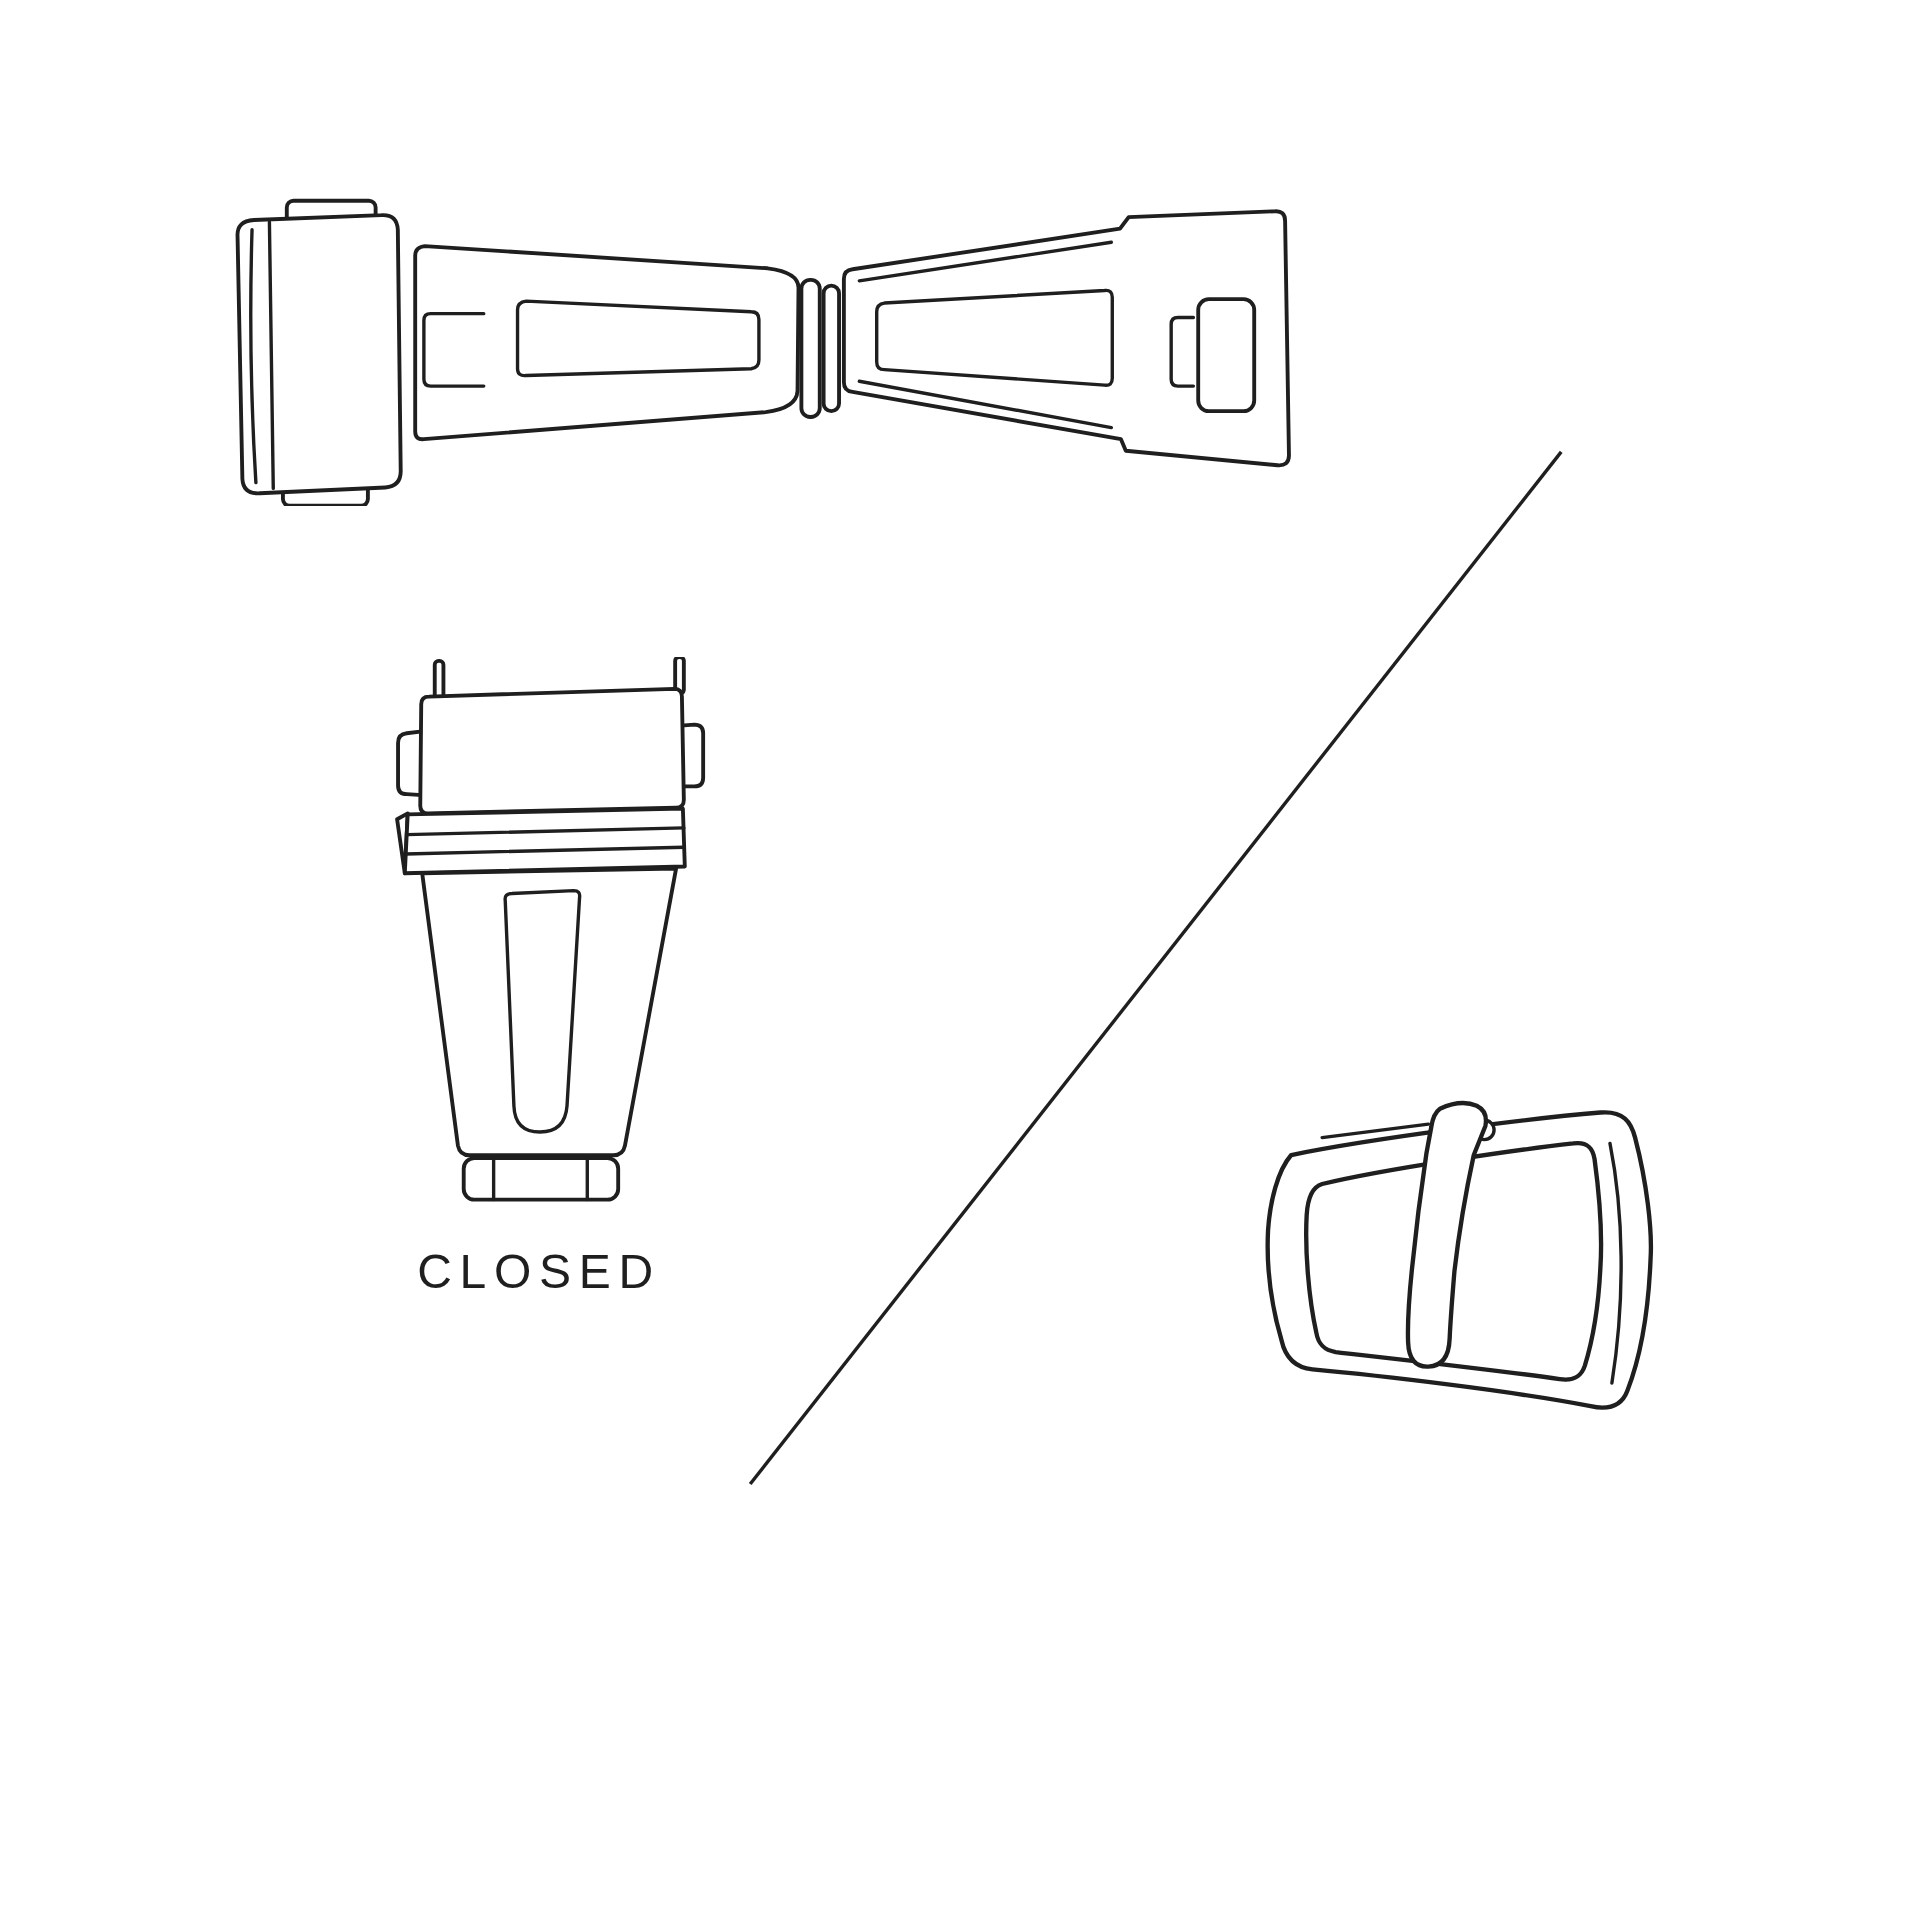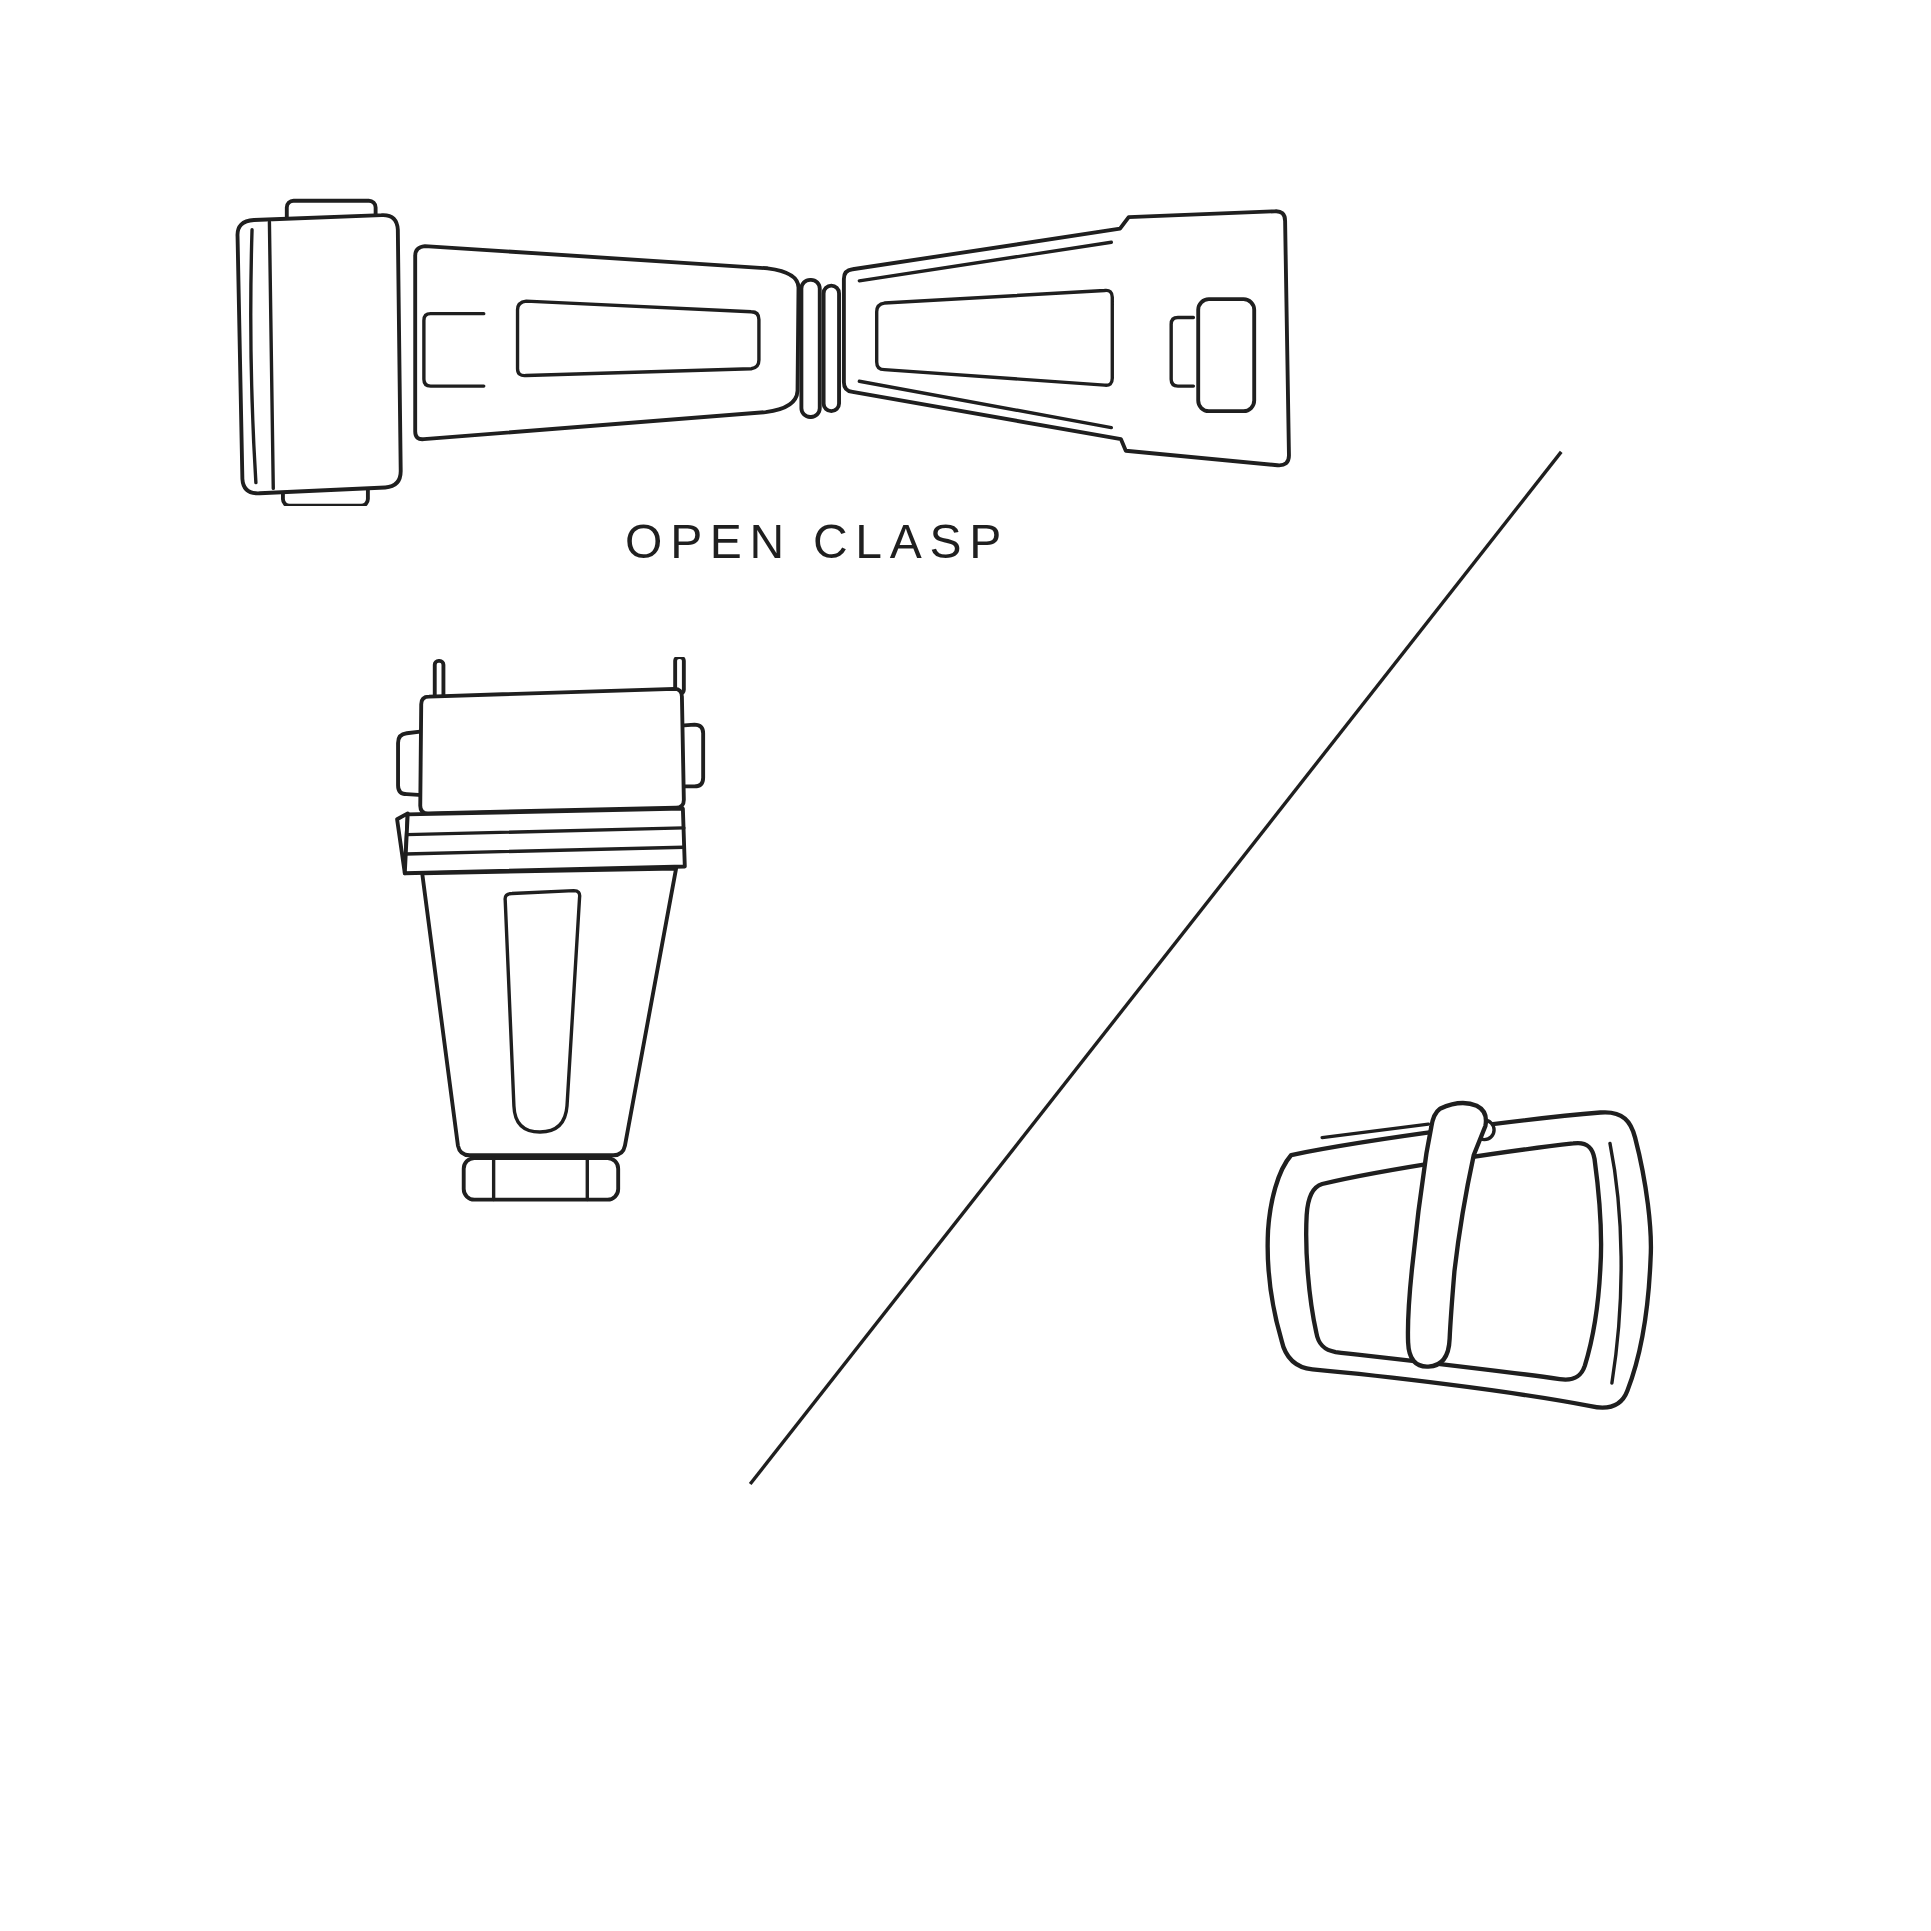--- a/index.html
+++ b/index.html
@@ -85,21 +85,20 @@
         <line x1="657" y1="201" x2="918" y2="249" stroke-width="3.5"></line>
 
         <path d="M 683 120 Q 675 121 675 129 L 675 181 Q 675 189 683 189 L 911 205 Q 919 206 919 198 L 919 114 Q 919 106 911 107 L 683 120 Z" fill="none" stroke-width="3.5"></path>
 
         <path d="M 1003 135 L 987 135 Q 980 135 980 142 L 980 199 Q 980 206 987 206 L 1003 206" fill="none" stroke-width="3.5"></path>
         <rect x="1008" y="116" width="58" height="116" rx="11"></rect>
       </g>
     </svg>
   </div>
 
-  <div class="caption" style="left:431px; top:514px; width:772px;">OPEN CLASP</div>
 
   <div class="fig" style="left:394px; top:657px; width:319px; height:560px;">
     <svg viewBox="0 0 330 580" aria-hidden="true">
       <g fill="#ffffff" stroke="#1f1f1f" stroke-width="4" stroke-linejoin="round" stroke-linecap="round">
 
         <rect x="42" y="4" width="9" height="40" rx="4"></rect>
         <rect x="291" y="0" width="9" height="38" rx="4"></rect>
 
         <path d="M 29 77 L 13 79 Q 4 80 4 89 L 4 133 Q 4 142 13 142 L 29 143"></path>
         <path d="M 297 71 L 311 70 Q 320 70 320 79 L 320 125 Q 320 134 311 134 L 298 134"></path>
@@ -116,20 +115,21 @@
 
         <path d="M 122 245 L 186 242 Q 193 242 192 249 L 179 465 Q 177 492 151 492 Q 125 492 124 465 L 115 252 Q 114 245 122 245 Z" fill="none" stroke-width="3.5"></path>
 
         <rect x="72" y="519" width="160" height="43" rx="11"></rect>
         <line x1="103" y1="519" x2="103" y2="562" stroke-width="3.5"></line>
         <line x1="200" y1="519" x2="200" y2="562" stroke-width="3.5"></line>
       </g>
     </svg>
   </div>
 
+  <div class="caption" style="left:346px; top:1244px; width:386px;">CLOSED</div>
 
   <div class="fig" style="left:1241px; top:1095px; width:425px; height:348px;">
     <svg viewBox="0 0 440 360" aria-hidden="true">
       <g fill="#ffffff" stroke="#1f1f1f" stroke-width="4.5" stroke-linejoin="round" stroke-linecap="round">
 
         <path d="M 52 62 C 140 44 300 24 372 18 C 396 16 404 28 408 44 C 420 90 426 140 424 170 C 422 220 414 270 400 306 C 394 322 380 326 362 322 C 280 306 140 290 74 284 C 56 282 46 272 42 254 C 32 220 26 180 28 140 C 30 110 38 78 52 62 Z"></path>
 
         <path d="M 84 92 C 150 76 290 56 344 50 C 358 48 364 54 366 66 C 372 110 374 150 372 180 C 370 220 364 254 356 280 C 352 292 344 296 330 294 C 260 284 150 272 98 266 C 86 264 80 258 78 246 C 70 210 66 160 68 124 C 69 108 74 95 84 92 Z" fill="none"></path>
 
         <path d="M 382 50 C 396 120 398 210 384 298" fill="none" stroke-width="3.5"></path>

